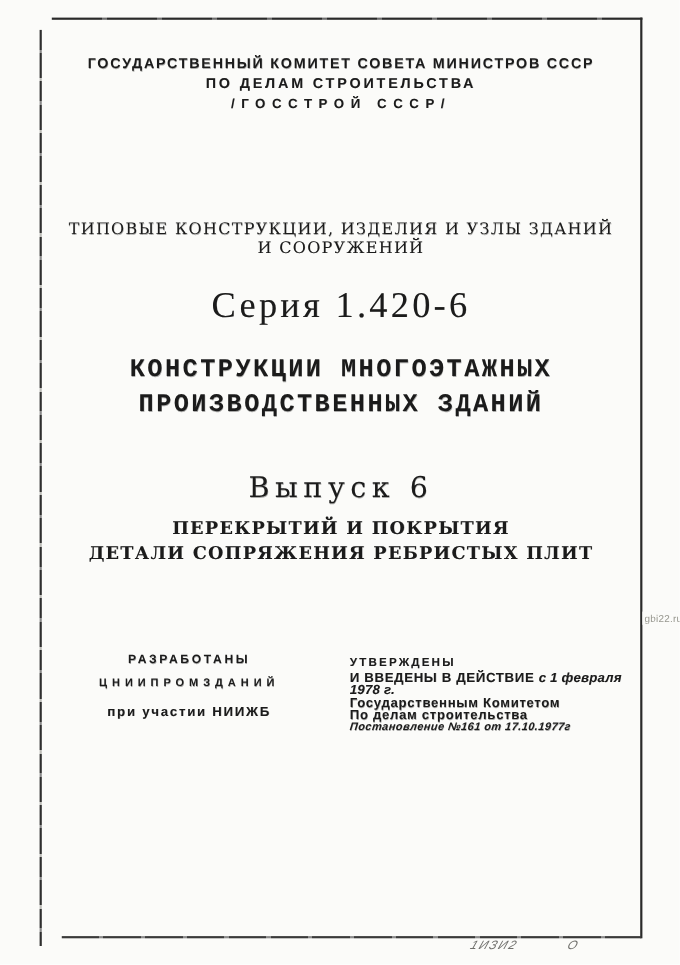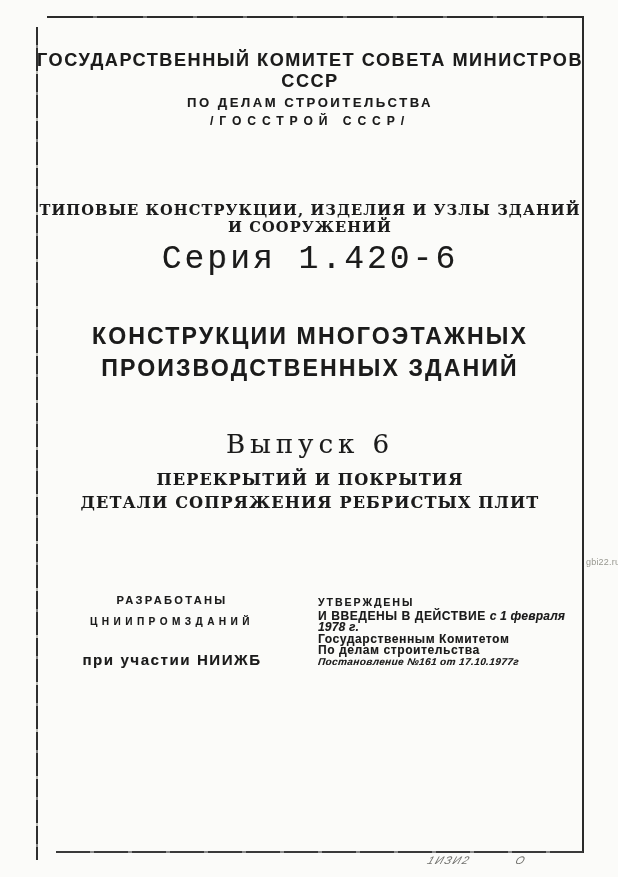--- a/index.html
+++ b/index.html
@@ -21,48 +21,48 @@
                   background: repeating-linear-gradient(to bottom, #2f2f2f 0 18px, #8a8a8a 18px 21px, #2f2f2f 21px 44px, #bdbdb8 44px 47px); }
   .frame-bottom { position: absolute; left: 56px;  top: 851px; width: 527px; height: 2px;
                   background: repeating-linear-gradient(to right, #3a3a3a 0 34px, #8a8a8a 34px 38px); }
 
   
   .centered-band { position: absolute; left: 36px; width: 548px; text-align: center; }
   .typew { text-shadow: 0.3px 0.3px 0 rgba(20,20,20,0.35); }
 
   
   .header-block { top: 50px; }
-  .hdr-l1 { font-size: 18px; font-weight: bold; letter-spacing: 1.6px; }
+  .hdr-l1 { font-size: 13px; font-weight: bold; letter-spacing: 1.6px; }
   .hdr-l2 { font-size: 13px; font-weight: bold; letter-spacing: 2.6px; margin-top: 3px; }
   .hdr-l3 { font-size: 12px; font-weight: bold; letter-spacing: 6px;   margin-top: 4px; }
 
   
   .typical-block { top: 201px; font-family: "DejaVu Serif", serif; }
-  .typ-l1, .typ-l2 { font-size: 14.5px; font-weight: bold; letter-spacing: 1.2px; line-height: 17px; }
+  .typ-l1, .typ-l2 { font-size: 14.5px; font-weight: normal; letter-spacing: 1.2px; line-height: 17px; }
 
   
-  .series-title { top: 241px; font-family: Liberation Mono, monospace;
+  .series-title { top: 260px; font-family: Liberation Serif, serif;
                   font-size: 33px; letter-spacing: 3px; }
 
   
-  .main-title { top: 320px; font-family: Liberation Sans, sans-serif; }
+  .main-title { top: 320px; font-family: Liberation Mono, monospace; }
   .mt-line { font-size: 23px; font-weight: bold; letter-spacing: 2.2px; line-height: 32px; }
   .mt-sup  { font-size: 14px; vertical-align: 7px; padding: 0 2px; }
 
   
   .issue-title { top: 429px; font-family: "DejaVu Serif", serif;
                  font-size: 26px; letter-spacing: 5px; }
   .issue-sub   { top: 468px; font-family: "DejaVu Serif", serif; }
   .is-line { font-size: 16px; font-weight: bold; letter-spacing: 1.2px; line-height: 23px; }
 
   
   .developed-block { position: absolute; left: 40px; top: 594px; width: 264px; text-align: center; }
   .dev-l1 { font-size: 11px;   font-weight: bold; letter-spacing: 2.4px; }
   .dev-l2 { font-size: 10px; font-weight: bold; letter-spacing: 4.5px; margin-top: 10px; }
-  .dev-l3 { font-size: 15px; font-weight: bold; letter-spacing: 1.6px; margin-top: 24px; }
+  .dev-l3 { font-size: 12px; font-weight: bold; letter-spacing: 1.6px; margin-top: 13px; }
 
   
   .approved-block { position: absolute; left: 318px; top: 596px; width: 254px; text-align: left; }
   .app-l1 { font-size: 10.5px; font-weight: bold; letter-spacing: 2px; margin-bottom: 3px; }
   .app-sm { font-size: 12px;  font-weight: bold; letter-spacing: 0.6px; line-height: 11.3px; }
   .app-hand { font-style: italic; letter-spacing: 0.2px; }
   .app-l6 { font-size: 10px; font-weight: bold; font-style: italic; letter-spacing: 0.4px;
             line-height: 12px; transform: skewX(-6deg); }
 
   

